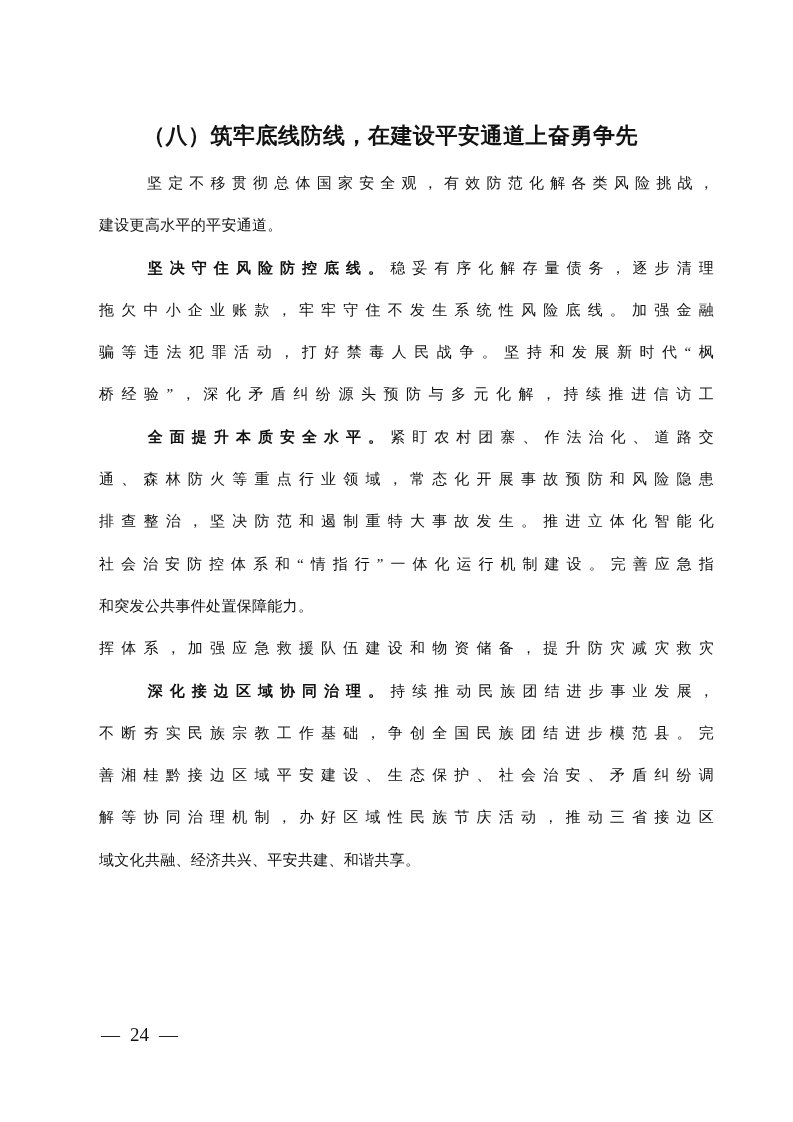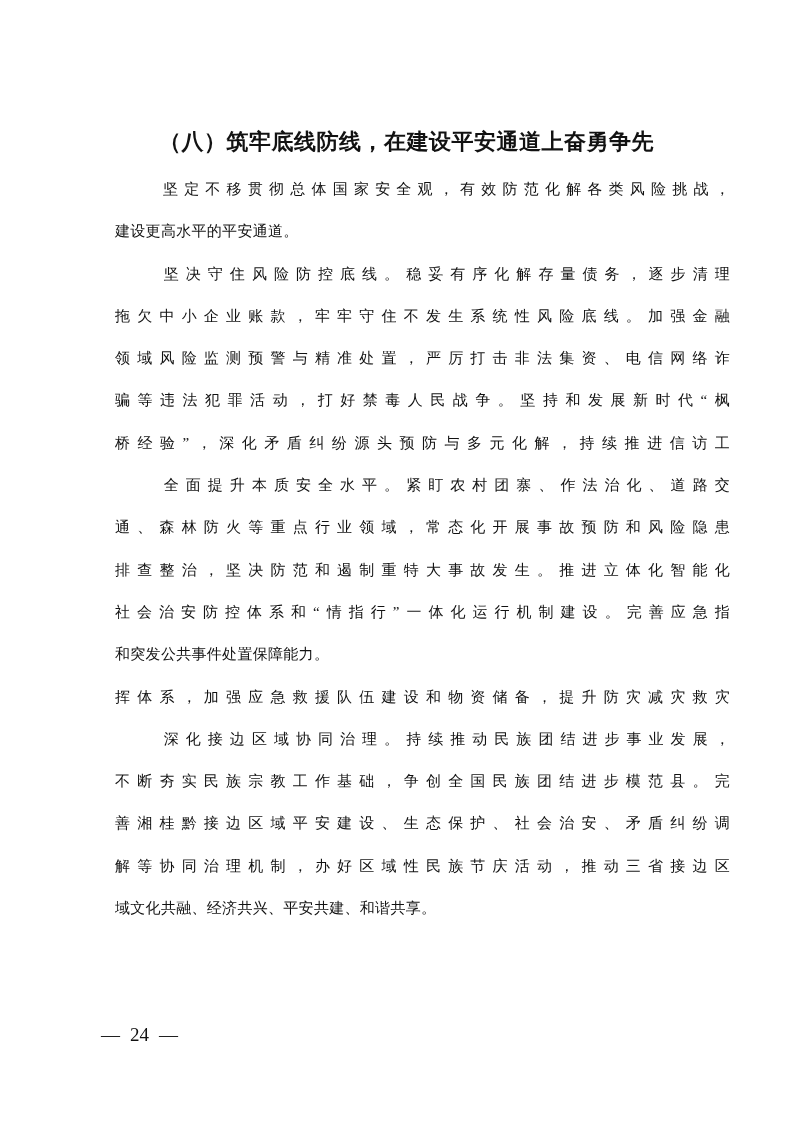--- a/index.html
+++ b/index.html
@@ -8,24 +8,23 @@
     width: 793px;
     height: 1122px;
     margin: 0 auto;
     background: #ffffff;
     color: #121212;
     font-family: "Liberation Serif", "DejaVu Serif", serif;
     overflow: hidden;
   }
   .content {
     position: absolute;
-    left: 115px;
+    left: 99px;
     top: 120px;
     width: 615px;
-    margin-top: 6px;
   }
   .heading {
     margin: 0 0 10px 0;
     font-family: "Liberation Sans", "DejaVu Sans", sans-serif;
     font-weight: 700;
     font-size: 22px;
     line-height: 32px;
     text-indent: 44px;
     letter-spacing: 0.5px;
     white-space: nowrap;
@@ -33,21 +32,21 @@
   .para { margin: 0; }
   .line {
     font-size: 15px;
     line-height: 42.3px;
     text-align: justify;
     text-justify: inter-character;
     letter-spacing: 0.3px;
   }
   .line.fill { text-align-last: justify; }
   .indent { display: inline-block; width: 42px; }
-  .lead { font-weight: 400; }
+  .lead { font-weight: 700; }
   .footer {
     position: absolute;
     left: 101px;
     top: 1022px;
     font-size: 19px;
     line-height: 26px;
   }
   .footer .num { margin: 12px 10px; }
 </style>
 </head>
@@ -59,21 +58,20 @@
     <h1 class="heading">（八）筑牢底线防线，在建设平安通道上奋勇争先</h1>
 
     <div class="para">
       <div class="line fill"><span class="indent"></span><span>坚定不移贯彻总体国家安全观，有效防范化解各类风险挑战，</span></div>
       <div class="line"><span>建设更高水平的平安通道。</span></div>
     </div>
 
     <div class="para">
       <div class="line fill"><span class="indent"></span><span class="lead">坚决守住风险防控底线。</span><span>稳妥有序化解存量债务，逐步清理</span></div>
       <div class="line fill"><span>拖欠中小企业账款，牢牢守住不发生系统性风险底线。加强金融</span></div>
-      <div class="line fill"><span>领域风险监测预警与精准处置，严厉打击非法集资、电信网络诈</span></div>
       <div class="line fill"><span>骗等违法犯罪活动，打好禁毒人民战争。坚持和发展新时代“枫</span></div>
       <div class="line fill"><span>桥经验”，深化矛盾纠纷源头预防与多元化解，持续推进信访工</span></div>
     </div>
 
     <div class="para">
       <div class="line fill"><span class="indent"></span><span class="lead">全面提升本质安全水平。</span><span>紧盯农村团寨、作法治化、道路交</span></div>
       <div class="line fill"><span>通、森林防火等重点行业领域，常态化开展事故预防和风险隐患</span></div>
       <div class="line fill"><span>排查整治，坚决防范和遏制重特大事故发生。推进立体化智能化</span></div>
       <div class="line fill"><span>社会治安防控体系和“情指行”一体化运行机制建设。完善应急指</span></div>
       <div class="line"><span>和突发公共事件处置保障能力。</span></div>

